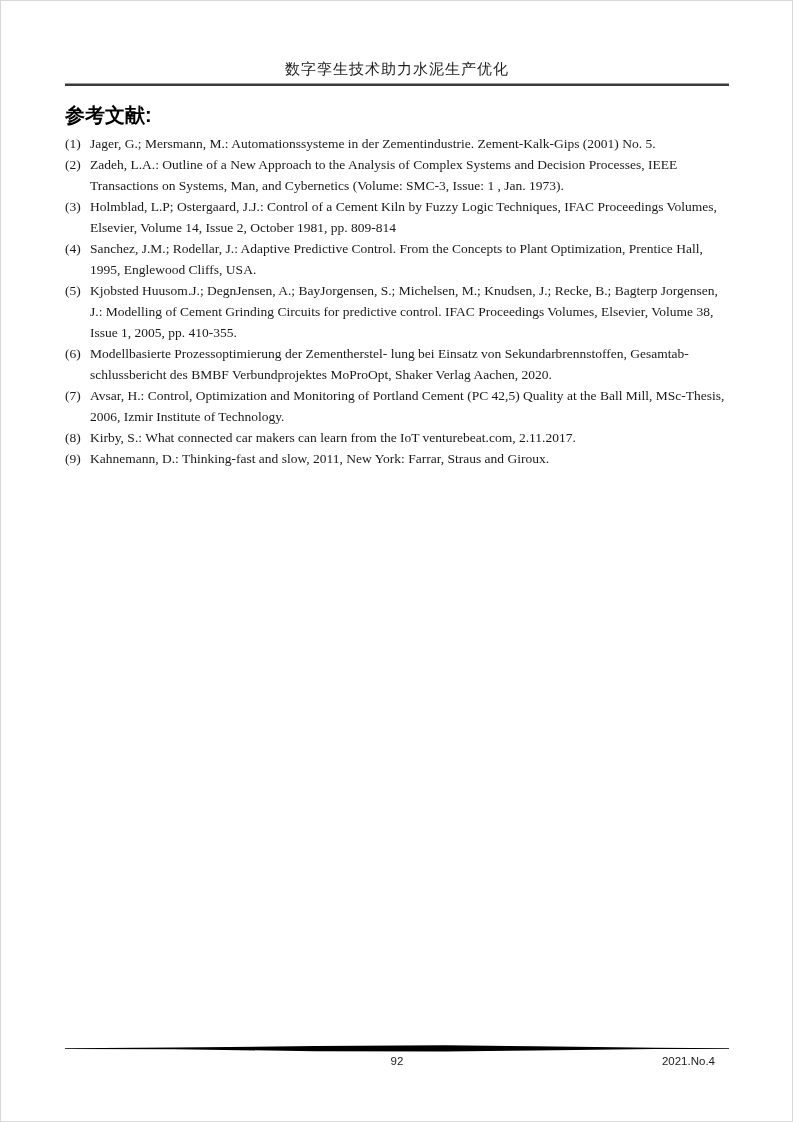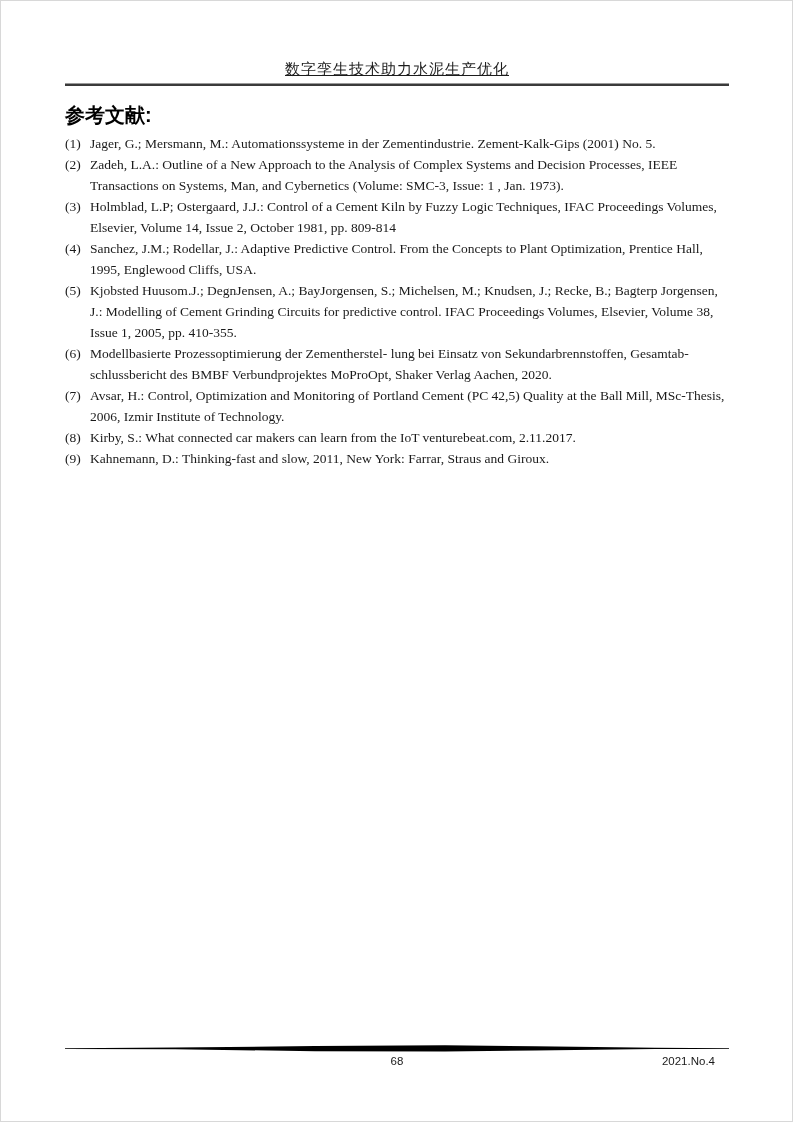--- a/index.html
+++ b/index.html
@@ -26,21 +26,20 @@
     left: 65px;
     right: 64px;
   }
   .header-title {
     margin-top: 58px;
     text-align: center;
     font-size: 15px;
     line-height: 22px;
     color: #1c1c1c;
     letter-spacing: 1px;
-    text-decoration: underline;
   }
   .header-rule {
     margin-top: 3px;
     height: 0;
     border-top: 1px solid #9a9a9a;
     border-bottom: 2px solid #3a3a3a;
   }
   
   .refs {
     position: absolute;
@@ -157,18 +156,18 @@
         <span class="ref-text">Kahnemann, D.: Thinking-fast and slow, 2011, New York: Farrar, Straus and Giroux.</span>
       </li>
     </ul>
   </div>
 
   <div class="footer">
     <svg class="footer-divider" viewBox="0 0 664 9" preserveAspectRatio="none">
       <polygon fill="#000000" points="0,4.3 110,3.6 250,2.1 380,1.2 470,2.3 590,3.7 664,4.2 664,4.9 590,5.1 470,6.5 380,7.6 250,7.2 110,5.3 0,4.9"></polygon>
     </svg>
     <div class="footer-row">
-      <span class="footer-page-number">68</span>
+      <span class="footer-page-number">92</span>
       <span class="footer-issue">2021.No.4</span>
     </div>
   </div>
 
 </div>
 
 </body></html>

